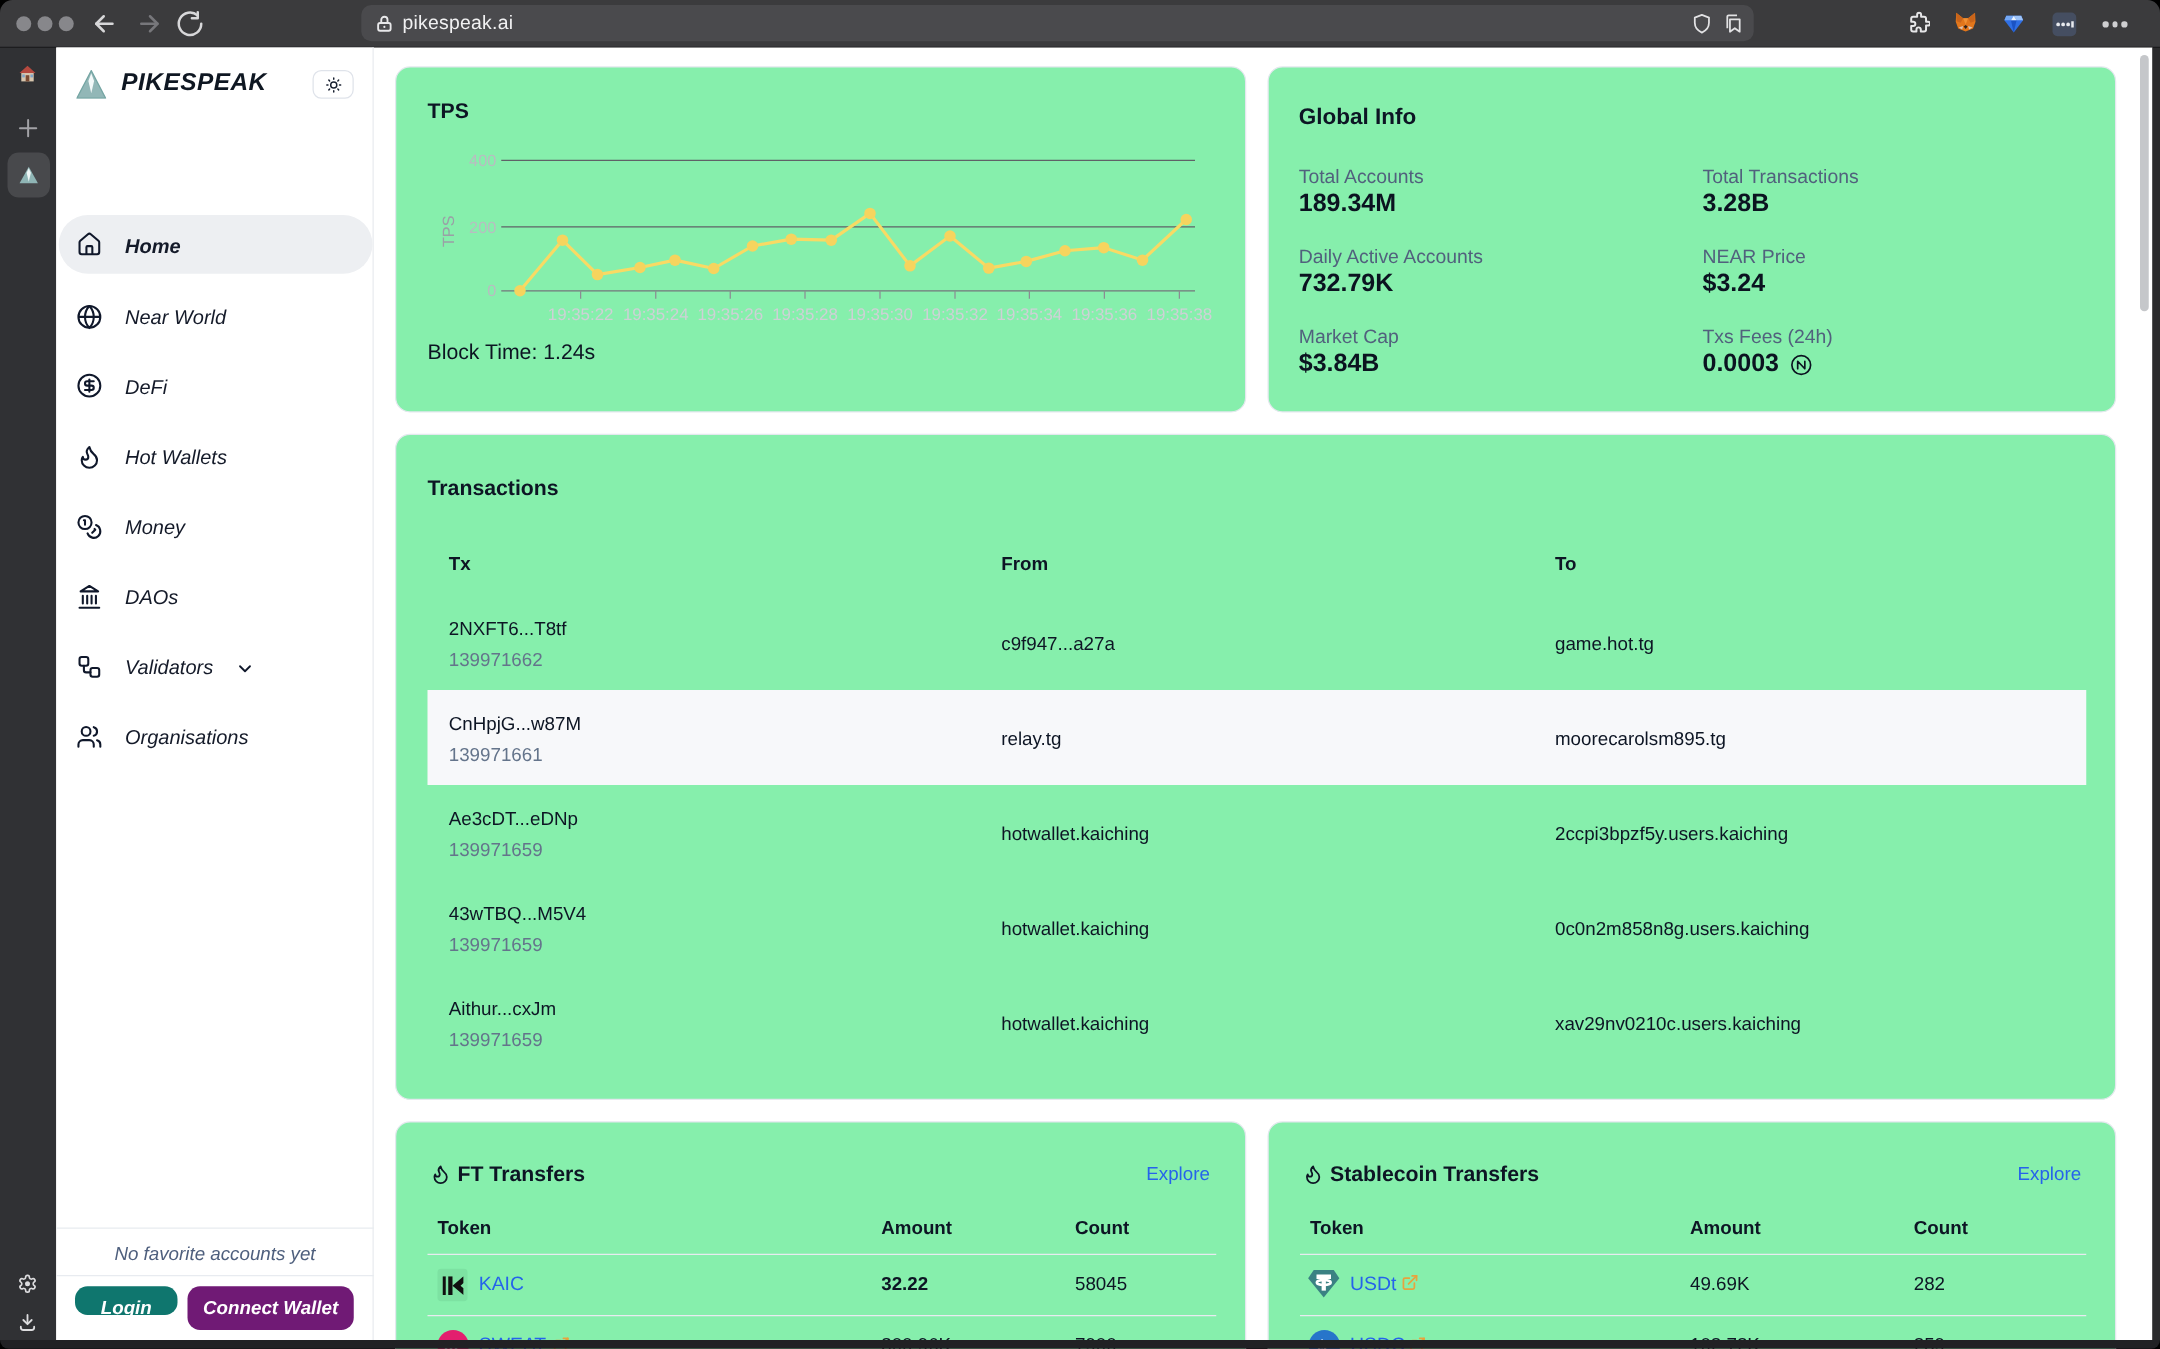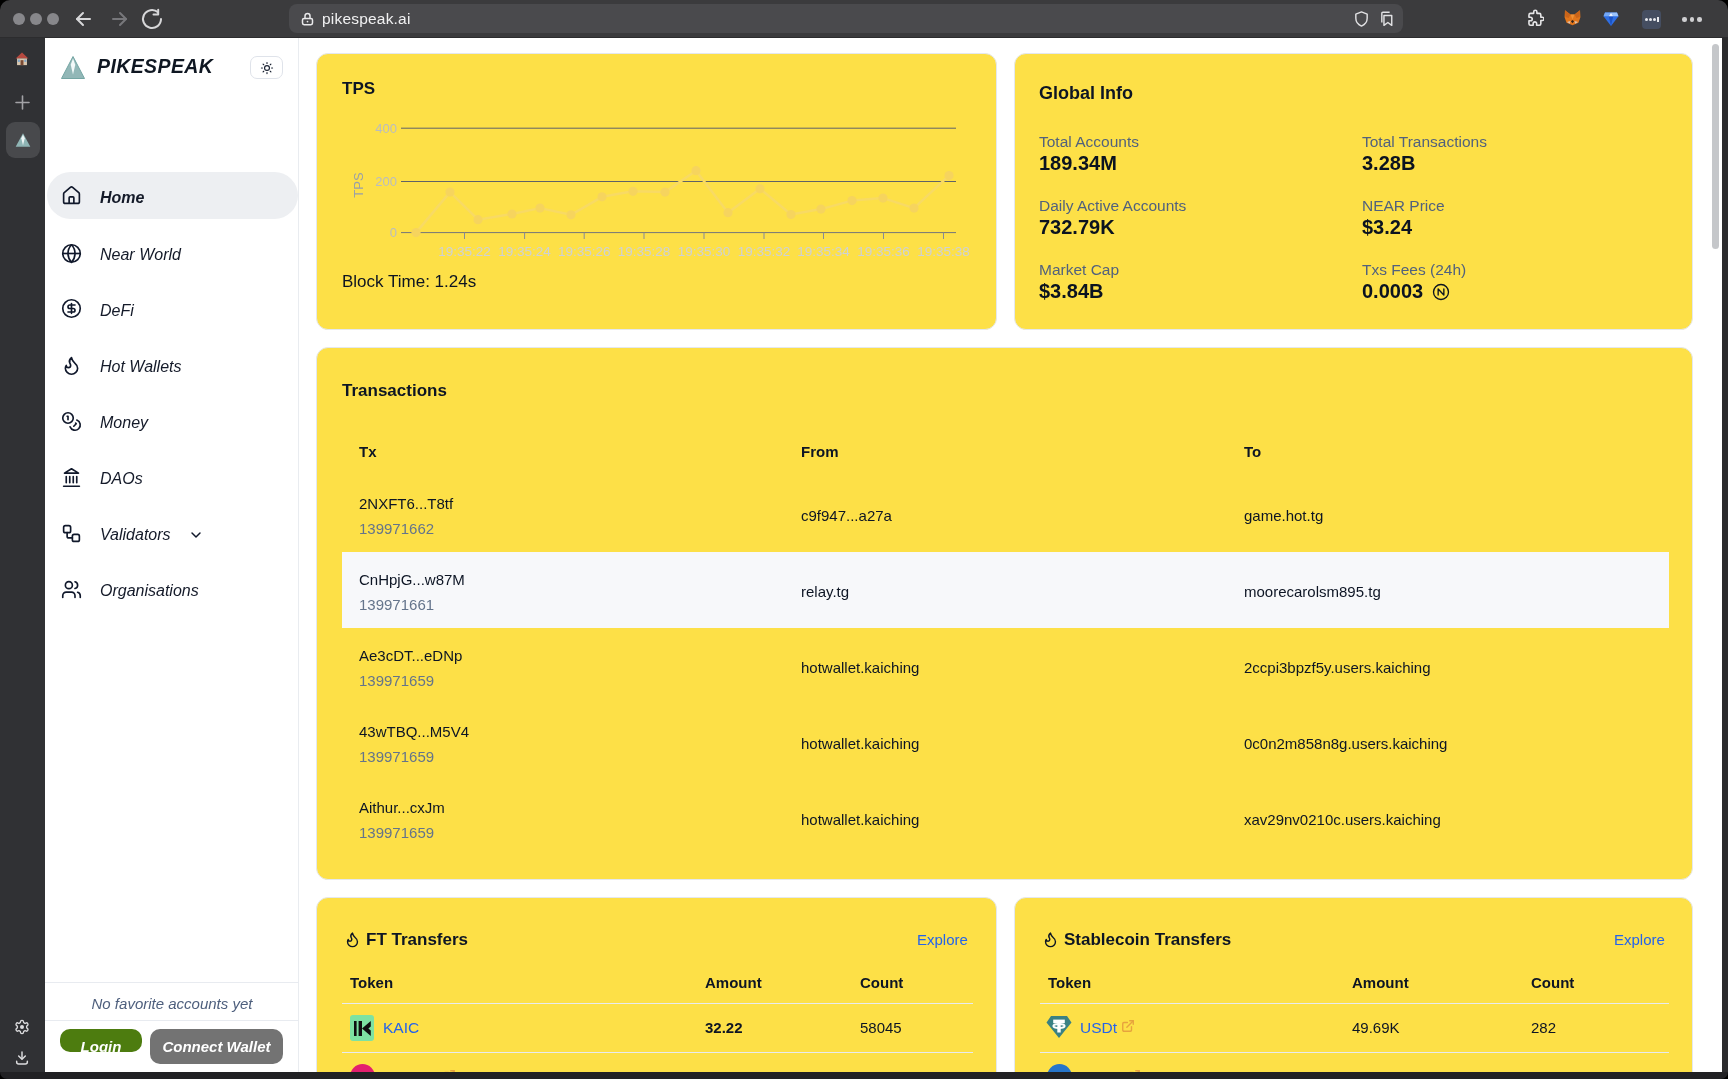--- a/index.html
+++ b/index.html
@@ -15,21 +15,21 @@
 #app { position:absolute; left:45px; top:38px; width:1677px; height:1034px; background:#fff; }
 #rightedge { position:absolute; left:1722px; top:38px; width:6px; height:1034px; background:#2b2b2d; }
 #bottombar { position:absolute; left:0; top:1072px; width:1728px; height:7px; background:#212124; border-radius:0 0 10px 10px; z-index:60; }
 #scrollthumb { position:absolute; left:1712px; top:44px; width:7px; height:205px; background:#c5c7ca; border-radius:4px; z-index:55; }
 
 #sidebar { position:absolute; left:45px; top:38px; width:254px; height:1034px; background:#fff; border-right:1px solid #e9ecf0;font-style:italic; }
 .navitem { position:absolute; left:100px; font-size:16px; color:#141a29; }
 .navicon { position:absolute; left:61px; }
 #homepill { position:absolute; left:47px; top:172px; width:251px; height:47px; background:#edeff2; border-radius:24px; }
 
-.card { position:absolute; background:#fde047; border:1px solid #e4e8ee; border-radius:12px; }
+.card { position:absolute; background:#86efac; border:1px solid #e4e8ee; border-radius:12px; }
 .cardtitle { position:absolute; font-size:17px; font-weight:700; color:#0d1524; }
 .glabel { position:absolute; font-size:15.5px; color:#51617d; }
 .gvalue { position:absolute; font-size:20px; font-weight:700; color:#0b1320; }
 .th { position:absolute; font-size:15px; font-weight:700; color:#0d1524; }
 .td { position:absolute; font-size:15px; color:#0d1524; }
 .tdsub { position:absolute; font-size:15px; color:#64748b; }
 .explore { position:absolute; font-size:15px; color:#2563eb; }
 .tok { position:absolute; font-size:15.5px; color:#2563eb; }
 .hdiv { position:absolute; height:1px; background:#e8ebf0; }
 </style>
@@ -390,18 +390,18 @@
       <path d="M16 21v-2a4 4 0 0 0-4-4H6a4 4 0 0 0-4 4v2"></path>
       <circle cx="9" cy="7" r="4"></circle>
       <path d="M22 21v-2a4 4 0 0 0-3-3.87"></path>
       <path d="M16 3.13a4 4 0 0 1 0 7.75"></path>
     </svg>
   <div class="navitem" style="left:55px; top:543.5px;">Organisations</div>
 
   <div class="hdiv" style="left:0; top:944px; width:254px;"></div>
   <div class="abs" style="left:0; top:957px; width:254px; text-align:center; font-size:15px; color:#4e5f7d;">No favorite accounts yet</div>
   <div class="hdiv" style="left:0; top:982px; width:254px;"></div>
-  <div class="abs" style="left:15px; top:991px; width:82px; height:23px; background:#4d7c0f; border-radius:10px; color:#fff; font-size:15px; font-weight:600; text-align:center; line-height:35px;">Login</div>
-  <div class="abs" style="left:105px; top:991px; width:133px; height:35px; background:#737373; border-radius:10px; color:#fff; font-size:15px; font-weight:600; text-align:center; line-height:35px;">Connect Wallet</div>
+  <div class="abs" style="left:15px; top:991px; width:82px; height:23px; background:#0f766e; border-radius:10px; color:#fff; font-size:15px; font-weight:600; text-align:center; line-height:35px;">Login</div>
+  <div class="abs" style="left:105px; top:991px; width:133px; height:35px; background:#701a75; border-radius:10px; color:#fff; font-size:15px; font-weight:600; text-align:center; line-height:35px;">Connect Wallet</div>
 </div>
 
 <div id="scrollthumb"></div>
 <div id="bottombar"></div>
 
 </body></html>

